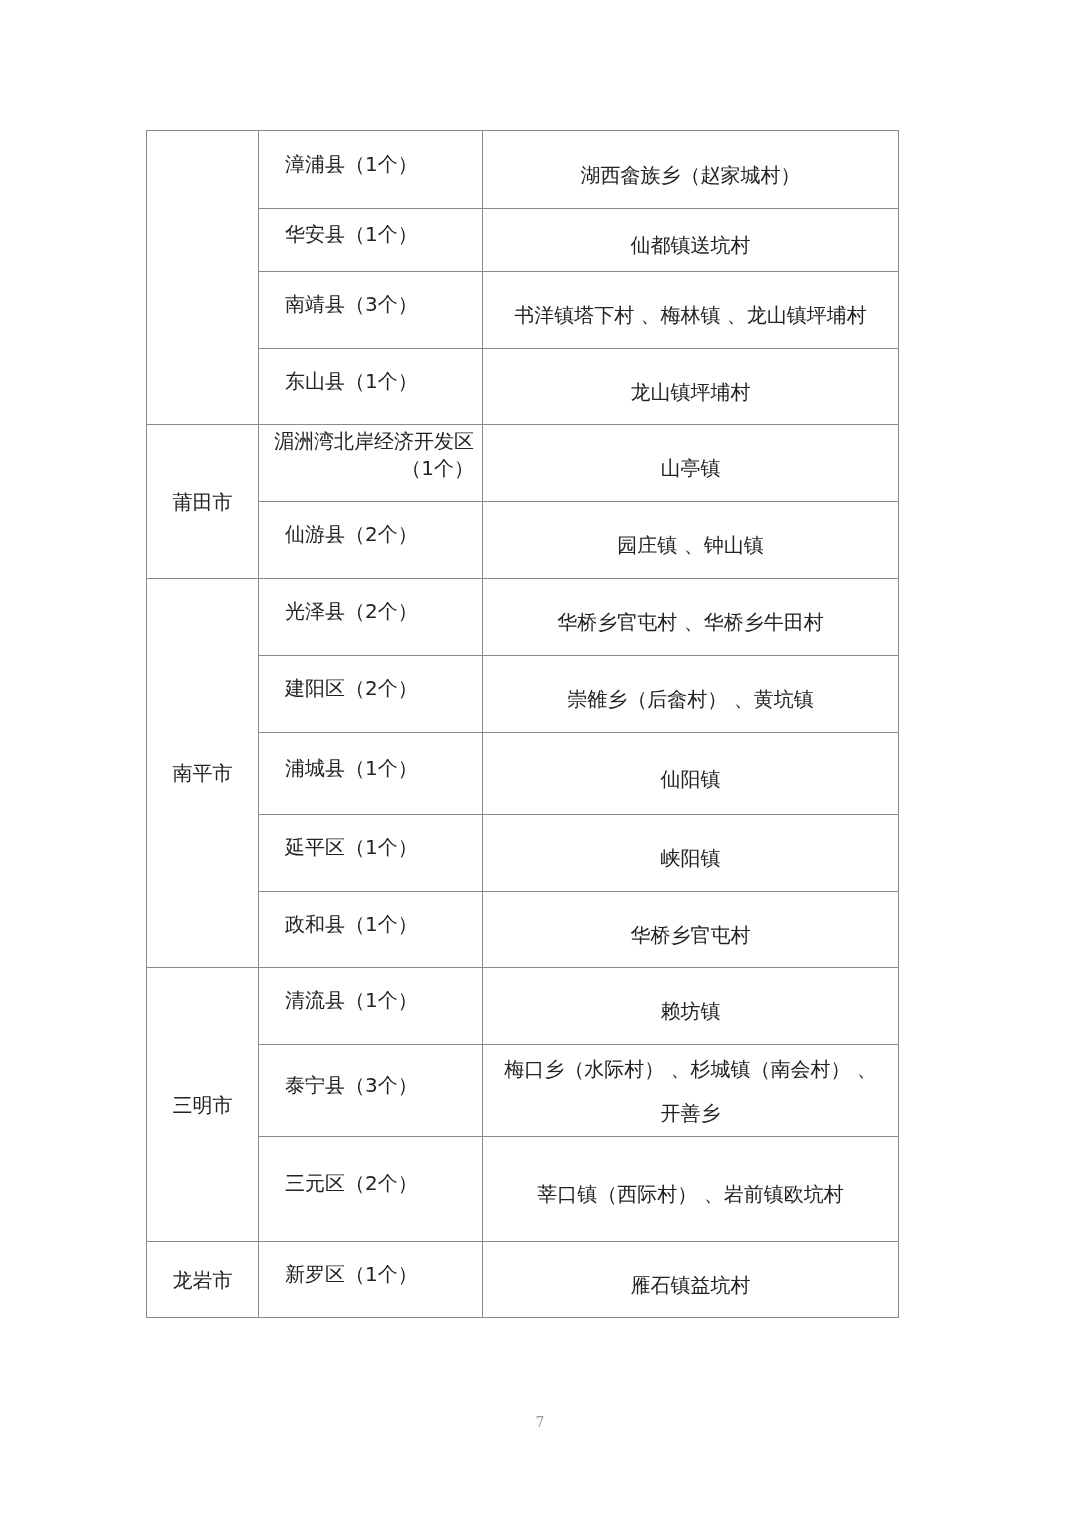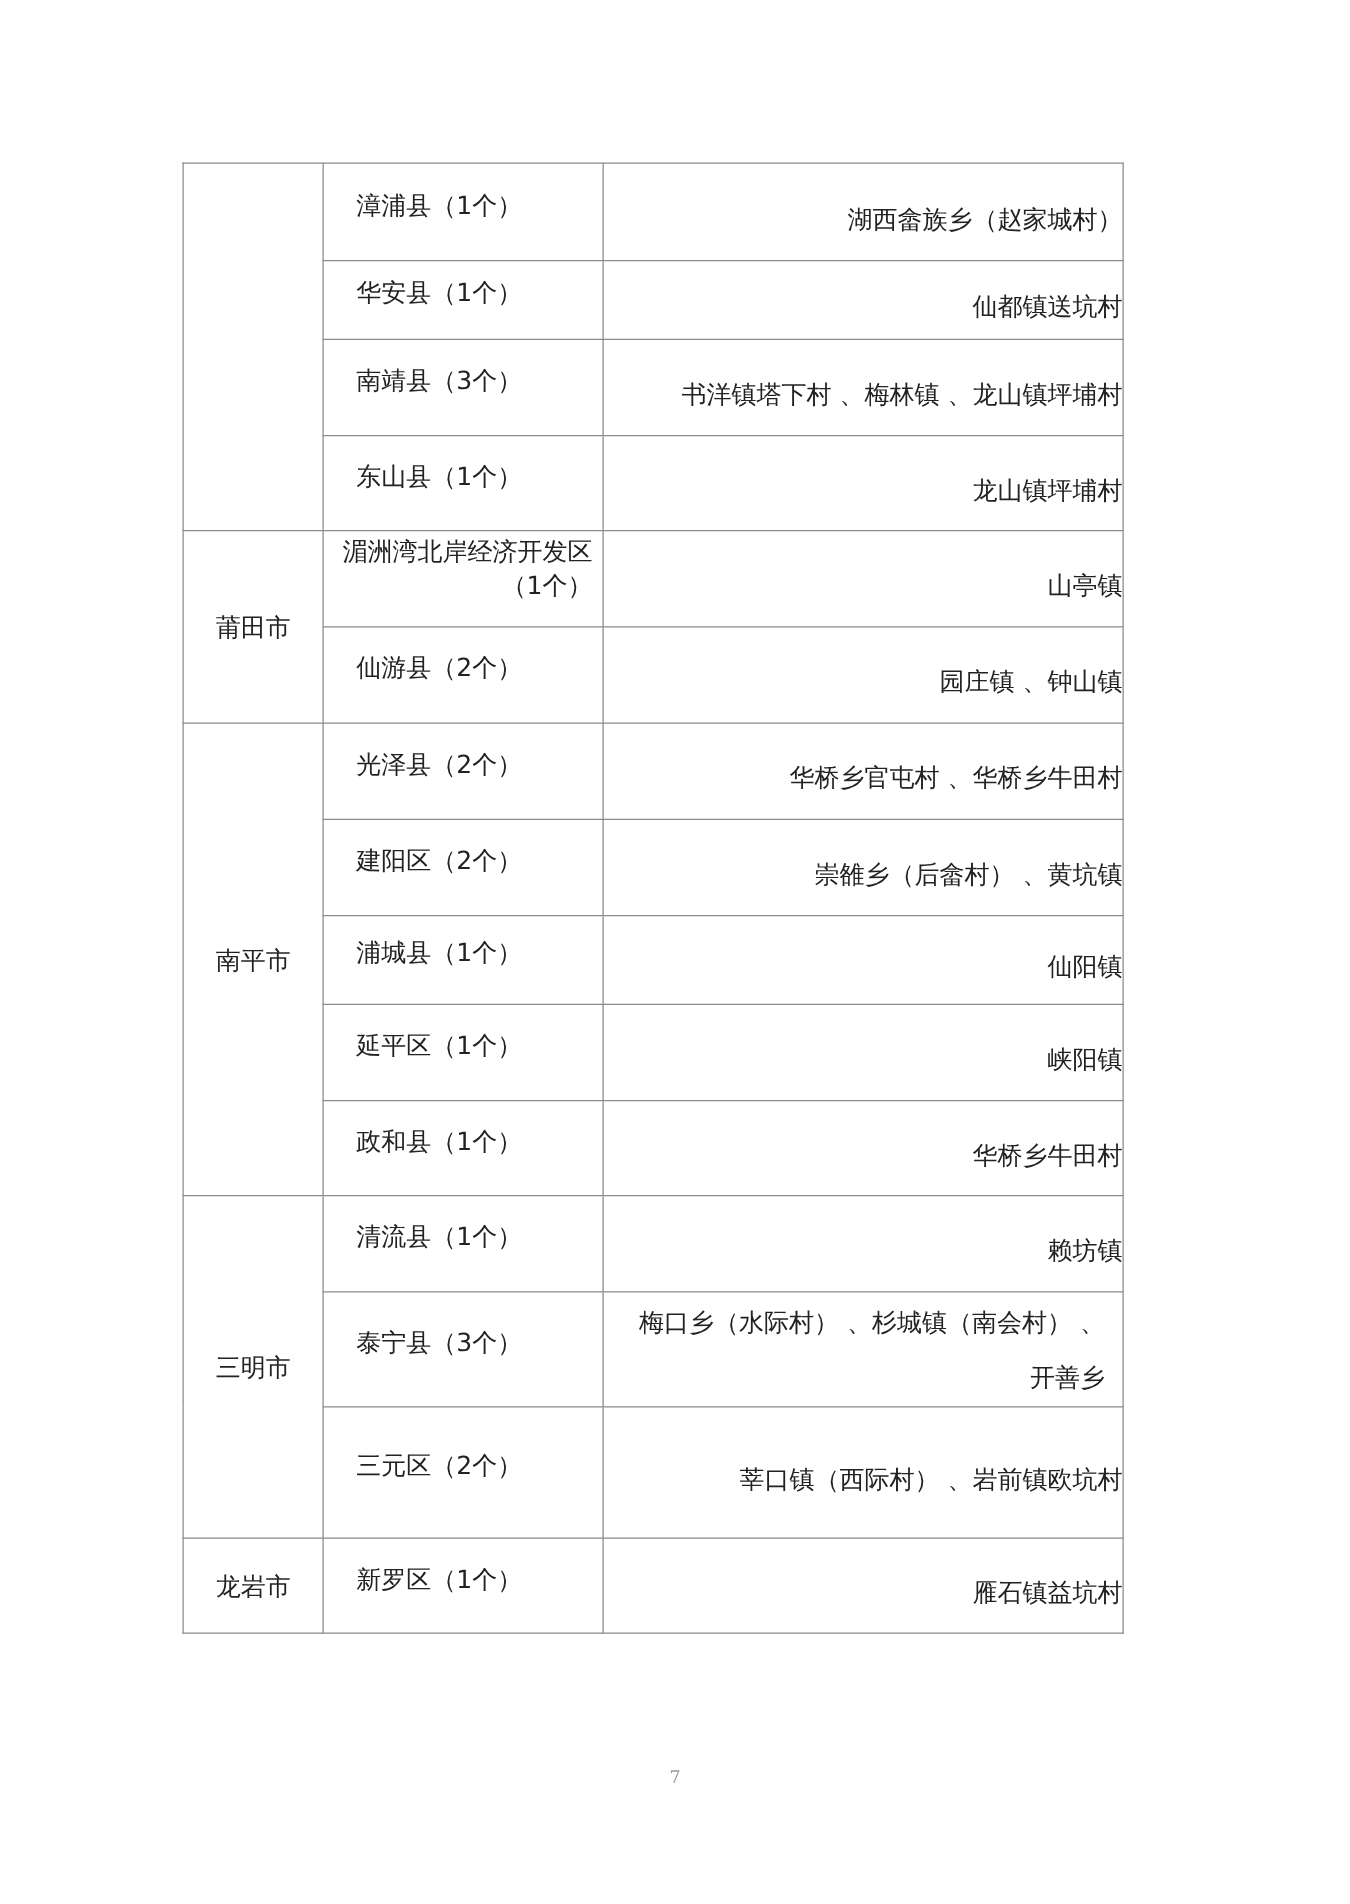--- a/index.html
+++ b/index.html
@@ -48,21 +48,21 @@
     padding-bottom: 12px !important;
   }
   td.county.wrap {
     text-align: right;
     padding-left: 8px !important;
     padding-right: 8px !important;
     padding-bottom: 16px !important;
     line-height: 1.35;
   }
   td.towns {
-    text-align: right;
+    text-align: center;
     padding-top: 10px !important;
   }
   td.towns.multi {
     line-height: 2.2;
     padding-top: 0 !important;
     padding-left: 14px !important;
     padding-right: 14px !important;
   }
   .page-number {
     position: absolute;
@@ -112,31 +112,31 @@
 
       <tr style="height:77px">
         <td class="city" rowspan="5">南平市</td>
         <td class="county">光泽县（2个）</td>
         <td class="towns">华桥乡官屯村 、华桥乡牛田村</td>
       </tr>
       <tr style="height:77px">
         <td class="county">建阳区（2个）</td>
         <td class="towns">崇雒乡（后畲村） 、黄坑镇</td>
       </tr>
-      <tr style="height:71px">
+      <tr style="height:82px">
         <td class="county">浦城县（1个）</td>
         <td class="towns">仙阳镇</td>
       </tr>
       <tr style="height:77px">
         <td class="county">延平区（1个）</td>
         <td class="towns">峡阳镇</td>
       </tr>
       <tr style="height:76px">
         <td class="county">政和县（1个）</td>
-        <td class="towns">华桥乡牛田村</td>
+        <td class="towns">华桥乡官屯村</td>
       </tr>
 
       <tr style="height:77px">
         <td class="city" rowspan="3">三明市</td>
         <td class="county">清流县（1个）</td>
         <td class="towns">赖坊镇</td>
       </tr>
       <tr style="height:92px">
         <td class="county">泰宁县（3个）</td>
         <td class="towns multi">梅口乡（水际村） 、杉城镇（南会村） 、开善乡</td>

